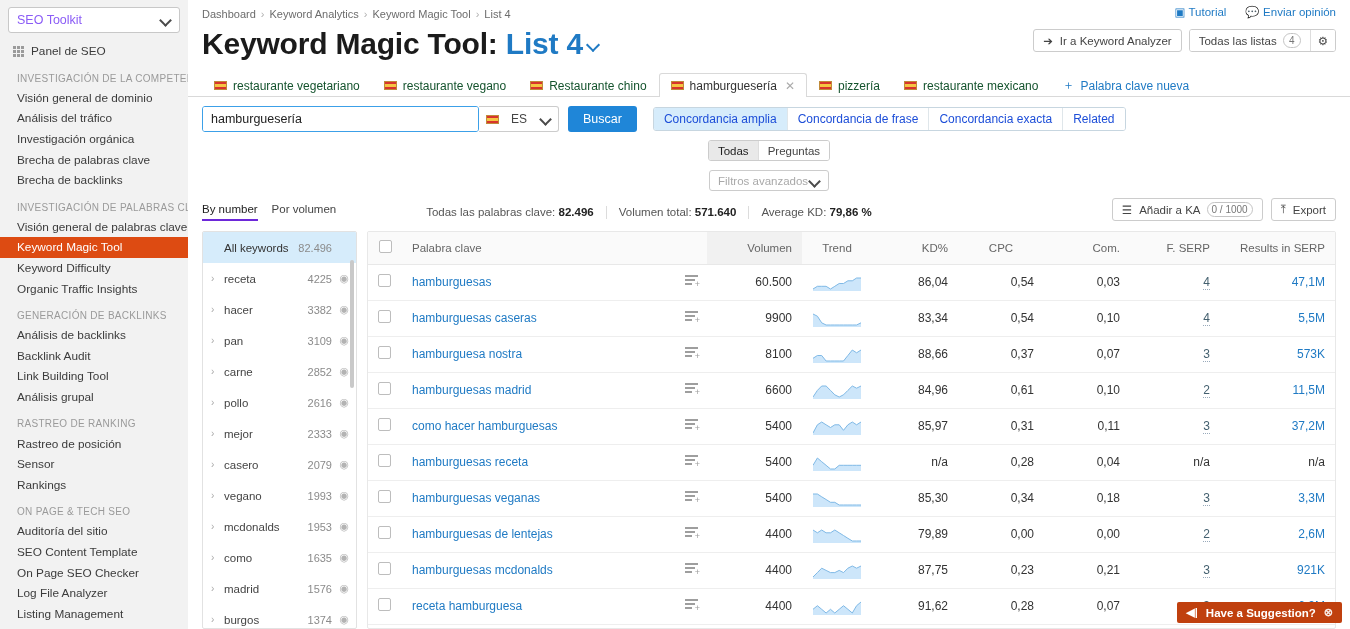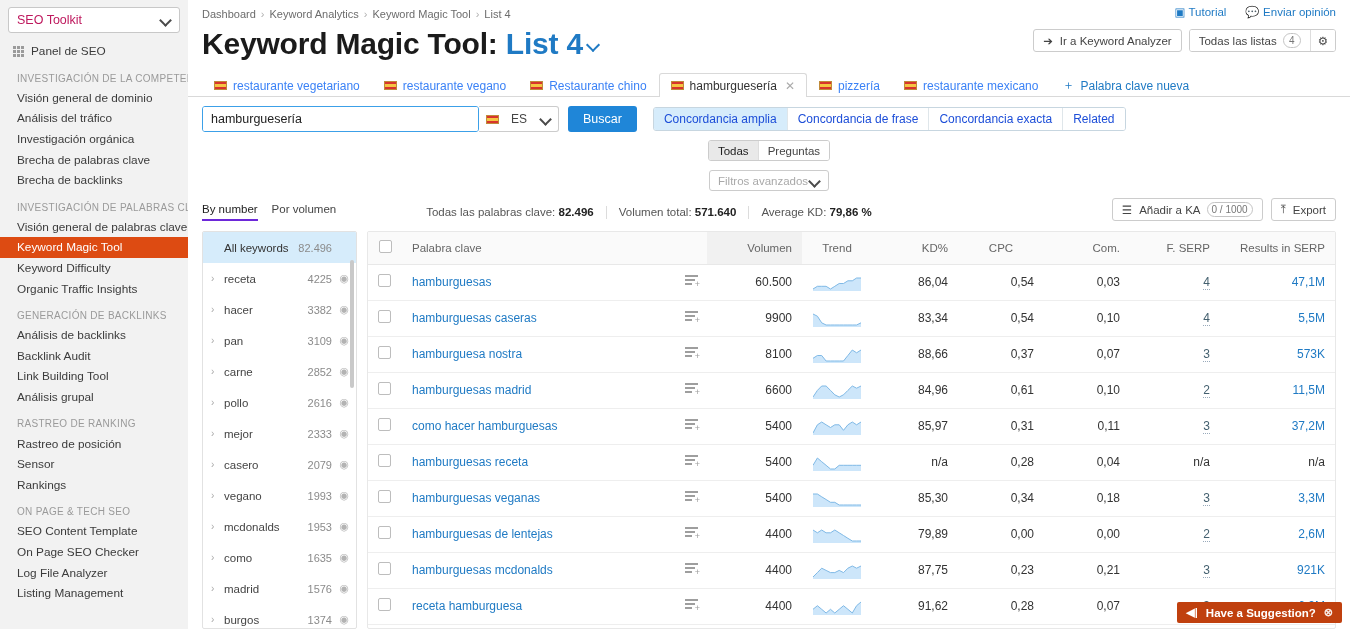--- a/index.html
+++ b/index.html
@@ -9,21 +9,21 @@
     font-family:"Liberation Sans", sans-serif;
     font-size:12px; color:#333;
     background:#fff; overflow:hidden;
   }
   .app { display:flex; width:1350px; height:629px; }
 
   
   .sidebar { width:188px; flex:0 0 188px; background:#f2f2f2; height:629px; position:relative; overflow:hidden; }
   .toolkit-select {
     margin:7px 8px 8px 8px; height:26px; background:#fff; border:1px solid #c8c8c8; border-radius:3px;
-    display:flex; align-items:center; padding:0 8px; font-size:12.5px; color:#be185d;
+    display:flex; align-items:center; padding:0 8px; font-size:12.5px; color:#8b5cf6;
   }
   .toolkit-select .lbl { flex:1; }
   .chev { width:10px; height:10px; position:relative; }
   .chev:after{ content:""; position:absolute; left:0; top:1px; width:7px;height:7px;
      border-right:2px solid #4a4a4a; border-bottom:2px solid #4a4a4a; transform:rotate(45deg); }
   .nav-item { height:20.6px; display:flex; align-items:center; padding:0 8px 0 17px; font-size:11.8px; color:#3b3b3b; cursor:pointer; white-space:nowrap; }
   .nav-item.active { background:#dd4b12; color:#fff; }
   .nav-item.dash { padding-left:13px; }
   .nav-head { font-size:10px; letter-spacing:.3px; color:#9a9a9a; padding:11px 8px 4px 17px; white-space:nowrap; }
   .grid-ic { display:inline-block; width:11px; height:11px; margin-right:7px;
@@ -52,21 +52,21 @@
          padding:0 9px; font-size:11.5px; color:#444; cursor:pointer; white-space:nowrap; }
   .pill { display:inline-flex; align-items:center; justify-content:center; border:1px solid #c4c4c4; border-radius:9px;
           min-width:18px; height:15px; font-size:10px; color:#777; margin-left:6px; padding:0 4px; }
   .btn-split { display:flex; border:1px solid #ccc; border-radius:3px; overflow:hidden; }
   .btn-split > div { height:21px; display:flex; align-items:center; padding:0 9px; font-size:11.5px; color:#444; cursor:pointer; background:#fff;}
   .btn-split > div + div { border-left:1px solid #ddd; padding:0 7px; }
 
   
   .tabs { display:flex; align-items:flex-end; height:25px; margin:11px 0 0 0; padding-left:14px;
           border-bottom:1px solid #d9d9d9; }
-  .tab { display:flex; align-items:center; height:24px; padding:0 11px; font-size:12px; color:#3b82f6;
+  .tab { display:flex; align-items:center; height:24px; padding:0 11px; font-size:12px; color:#14532d;
          cursor:pointer; white-space:nowrap; border:1px solid transparent; border-bottom:none; position:relative; top:1px;}
   .tab.active { background:#fff; border-color:#d9d9d9; border-top:1px solid #d9d9d9; color:#333; border-radius:3px 3px 0 0; }
   .tab .x { margin-left:8px; color:#aaa; font-size:12px; }
   .tab.addnew { color:#1f7ac4; }
   .flag { display:inline-block; width:13px;height:9px; margin-right:6px; border:0.5px solid #c08b3a;
           background:linear-gradient(to bottom,#d8342c 0 25%,#f5c542 25% 75%,#d8342c 75% 100%); flex:0 0 13px;}
 
   
   .searchrow { display:flex; align-items:center; padding:9px 14px 0 14px; gap:0; }
   .sinput { display:flex; width:277px; height:26px; border:1px solid #3ca0e8; border-radius:3px; overflow:hidden; }
@@ -204,20 +204,23 @@
           <span>Rastreo de posición</span>
         </div>
         <div class="nav-item">
           <span>Sensor</span>
         </div>
         <div class="nav-item">
           <span>Rankings</span>
         </div>
         <div class="nav-head">ON PAGE &amp; TECH SEO</div>
         <div class="nav-item">
+          <span>Auditoría del sitio</span>
+        </div>
+        <div class="nav-item">
           <span>SEO Content Template</span>
         </div>
         <div class="nav-item">
           <span>On Page SEO Checker</span>
         </div>
         <div class="nav-item">
           <span>Log File Analyzer</span>
         </div>
         <div class="nav-item">
           <span>Listing Management</span>

